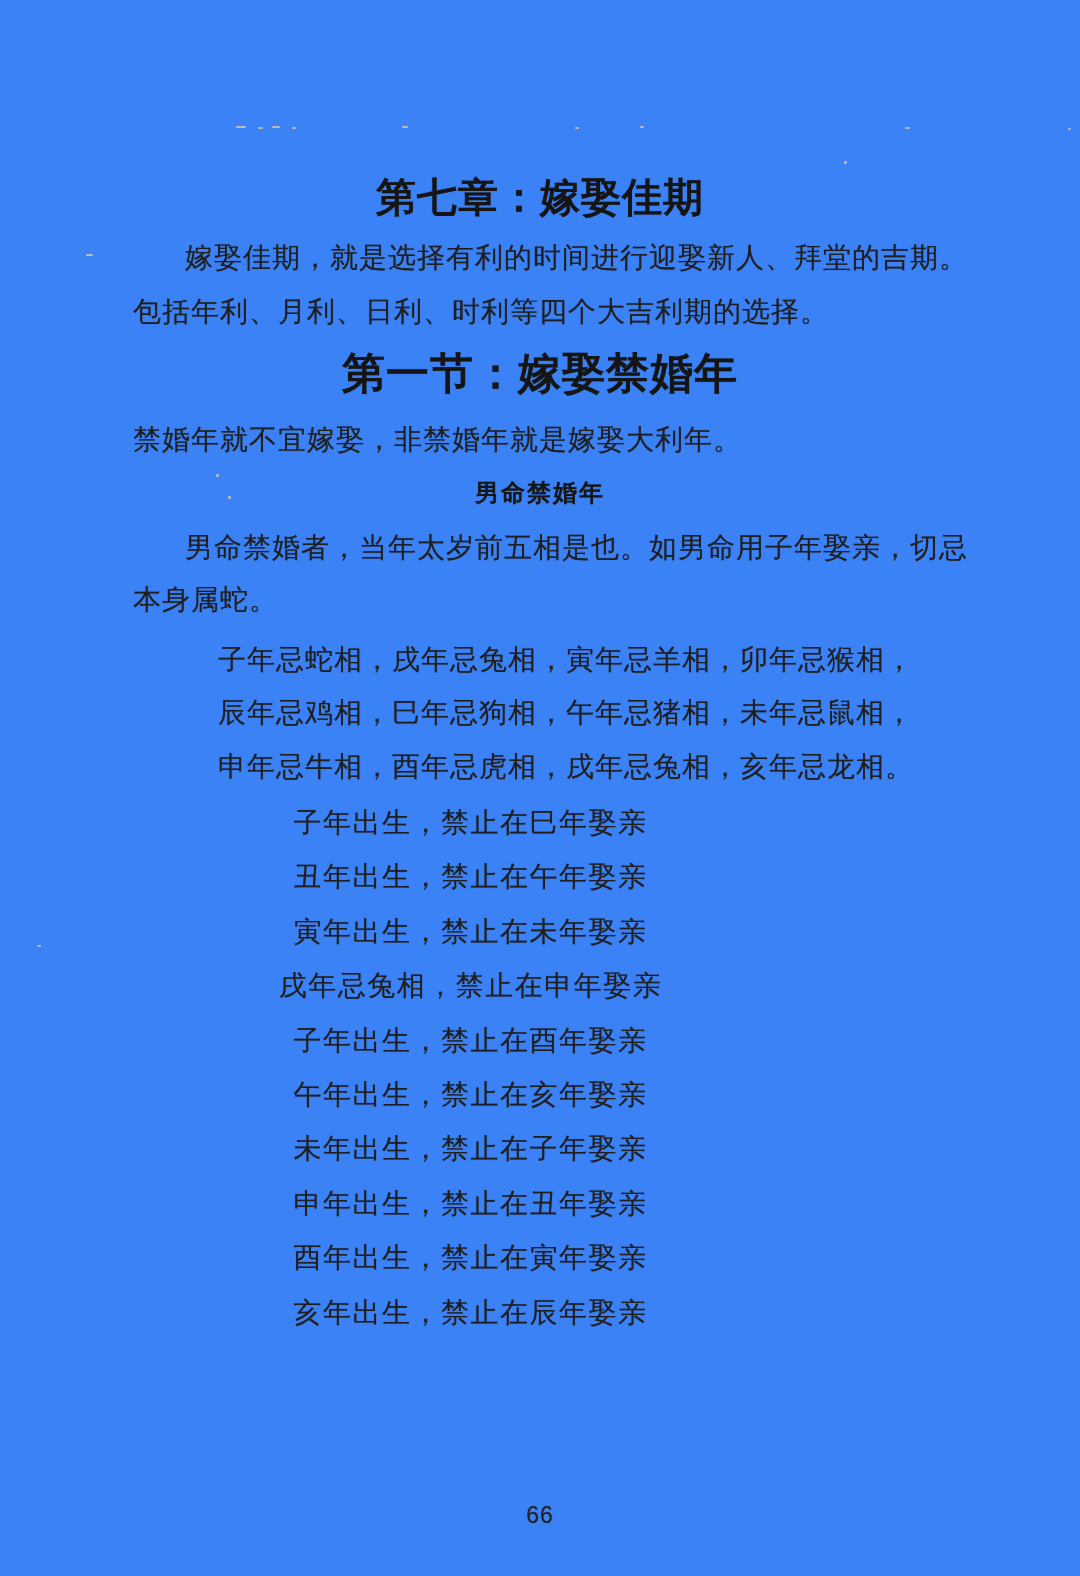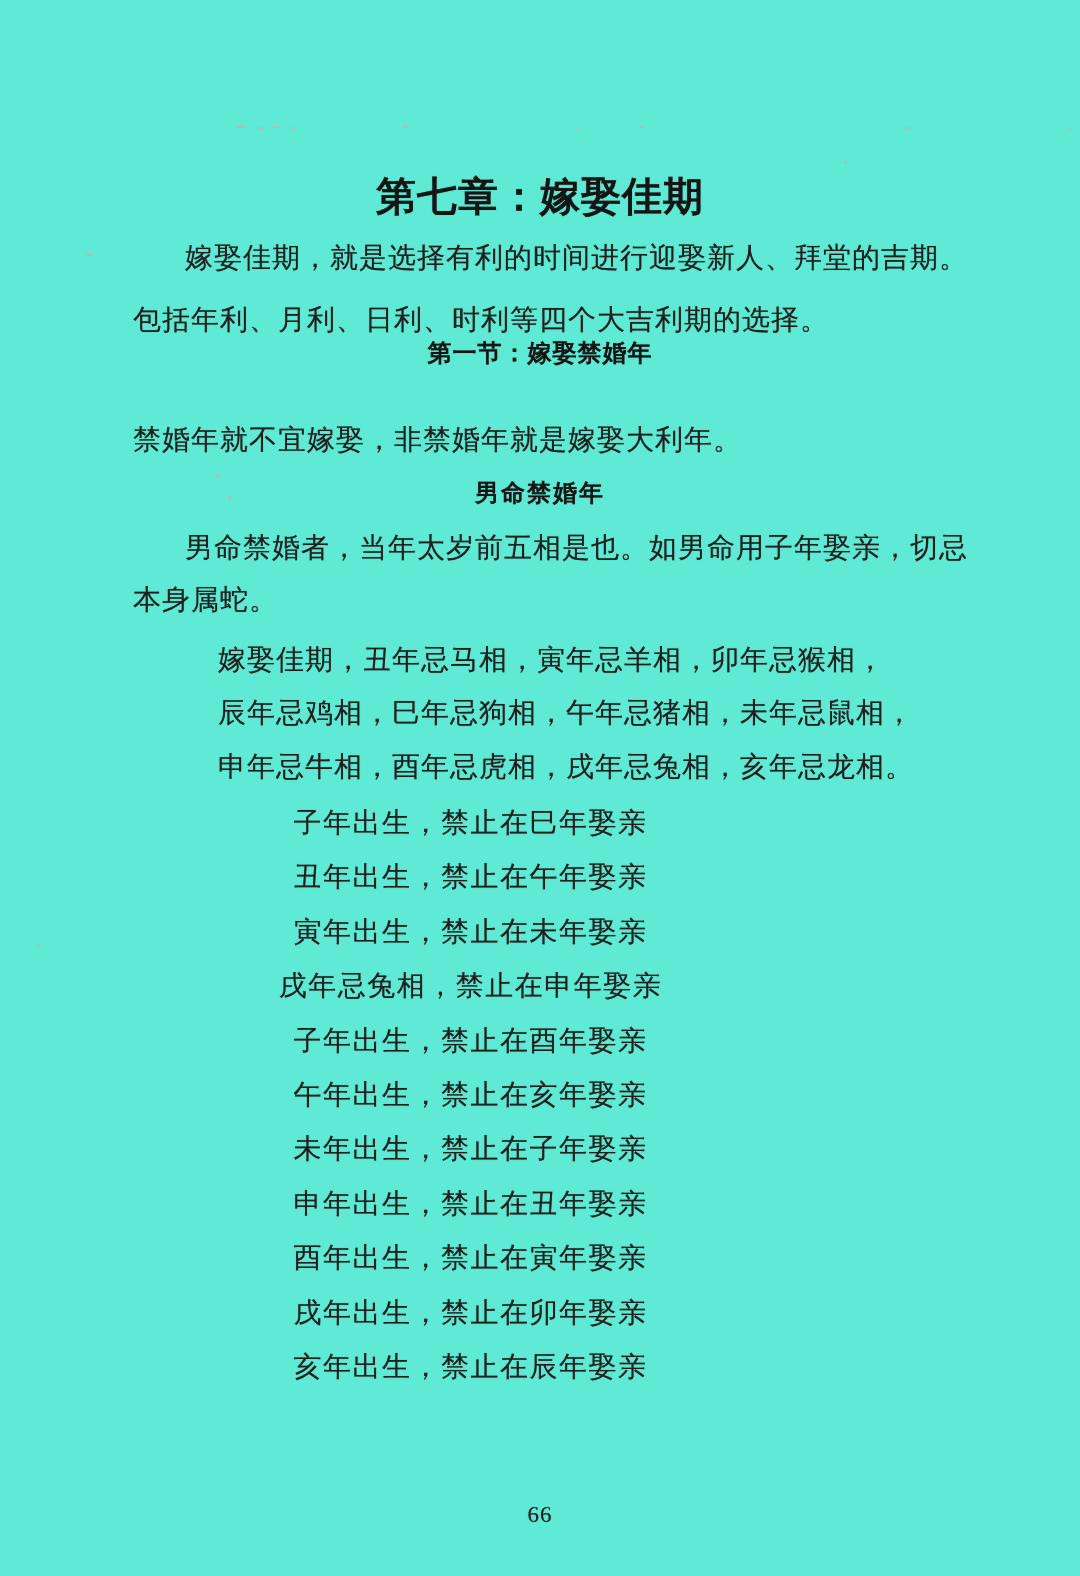--- a/index.html
+++ b/index.html
@@ -1,22 +1,22 @@
 <!DOCTYPE html>
 <html><head>
 <meta charset="utf-8">
 <style>
   html, body { margin: 0; padding: 0; background: #ffffff; }
   .page {
     position: relative;
     width: 1080px;
     height: 1576px;
     margin: 0 auto;
-    background: #5eead4;
-    font-family: Liberation Serif, serif;
+    background: #3b82f6;
+    font-family: Liberation Sans, sans-serif;
     color: #1f1f1f;
     overflow: hidden;
   }
   .line {
     position: absolute;
     left: 0;
     width: 1080px;
     line-height: 54px;
     white-space: pre;
     text-shadow: 0 0 0.7px rgba(40,40,40,0.55);
@@ -26,22 +26,22 @@
     top: 170px;
     font-size: 40px;
     font-weight: bold;
     letter-spacing: 1px;
     color: #151515;
   }
   .body-text { font-size: 28px; letter-spacing: 1px; }
   .indent-first { padding-left: 52px; }
   .left-margin { left: 133px; width: 947px; }
   .section-title {
-    top: 326px;
-    font-size: 24px;
+    top: 346px;
+    font-size: 43px;
     font-weight: bold;
     letter-spacing: 1px;
     color: #151515;
   }
   .sub-heading {
     top: 466px;
     font-size: 24px;
     font-weight: bold;
     letter-spacing: 2px;
     color: #161616;
@@ -90,44 +90,43 @@
   <div class="artifact" style="left:1068px; top:128px; width:3px; height:2px;"></div>
   <div class="artifact" style="left:844px; top:161px; width:3px; height:3px;"></div>
   <div class="artifact" style="left:86px; top:254px; width:7px; height:2px;"></div>
   <div class="artifact" style="left:216px; top:474px; width:3px; height:3px;"></div>
   <div class="artifact" style="left:228px; top:496px; width:3px; height:3px;"></div>
   <div class="artifact" style="left:37px; top:945px; width:4px; height:2px;"></div>
 
   <div class="line center chapter-title">第七章：嫁娶佳期</div>
 
   <div class="line body-text left-margin indent-first" style="top:231px;">嫁娶佳期，就是选择有利的时间进行迎娶新人、拜堂的吉期。</div>
-  <div class="line body-text left-margin" style="top:293px;">包括年利、月利、日利、时利等四个大吉利期的选择。</div>
+  <div class="line body-text left-margin" style="top:285px;">包括年利、月利、日利、时利等四个大吉利期的选择。</div>
 
   <div class="line center section-title">第一节：嫁娶禁婚年</div>
 
   <div class="line body-text left-margin" style="top:413px;">禁婚年就不宜嫁娶，非禁婚年就是嫁娶大利年。</div>
 
   <div class="line center sub-heading">男命禁婚年</div>
 
   <div class="line body-text left-margin indent-first" style="top:521px;">男命禁婚者，当年太岁前五相是也。如男命用子年娶亲，切忌</div>
   <div class="line body-text left-margin" style="top:573px;">本身属蛇。</div>
 
-  <div class="line body-text taboo-line" style="top:633px;">嫁娶佳期，丑年忌马相，寅年忌羊相，卯年忌猴相，</div>
+  <div class="line body-text taboo-line" style="top:633px;">子年忌蛇相，戌年忌兔相，寅年忌羊相，卯年忌猴相，</div>
   <div class="line body-text taboo-line" style="top:686px;">辰年忌鸡相，巳年忌狗相，午年忌猪相，未年忌鼠相，</div>
   <div class="line body-text taboo-line" style="top:740px;">申年忌牛相，酉年忌虎相，戌年忌兔相，亥年忌龙相。</div>
 
   <div class="ban-list">
     <div class="ban-line">子年出生，禁止在巳年娶亲</div>
     <div class="ban-line">丑年出生，禁止在午年娶亲</div>
     <div class="ban-line">寅年出生，禁止在未年娶亲</div>
     <div class="ban-line">戌年忌兔相，禁止在申年娶亲</div>
     <div class="ban-line">子年出生，禁止在酉年娶亲</div>
     <div class="ban-line">午年出生，禁止在亥年娶亲</div>
     <div class="ban-line">未年出生，禁止在子年娶亲</div>
     <div class="ban-line">申年出生，禁止在丑年娶亲</div>
     <div class="ban-line">酉年出生，禁止在寅年娶亲</div>
-    <div class="ban-line">戌年出生，禁止在卯年娶亲</div>
     <div class="ban-line">亥年出生，禁止在辰年娶亲</div>
   </div>
 
   <div class="line center page-number">66</div>
 
 </div>
 
 </body></html>

